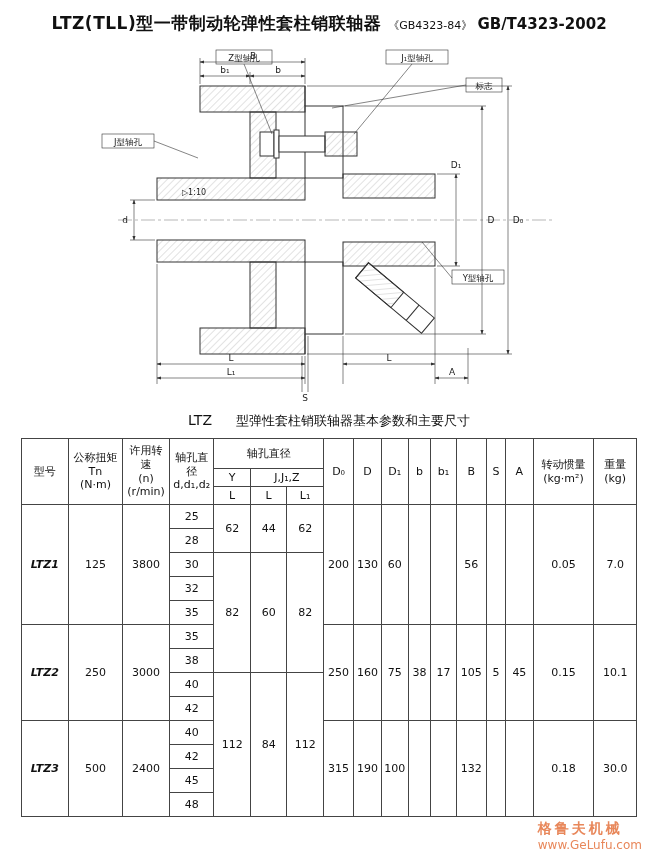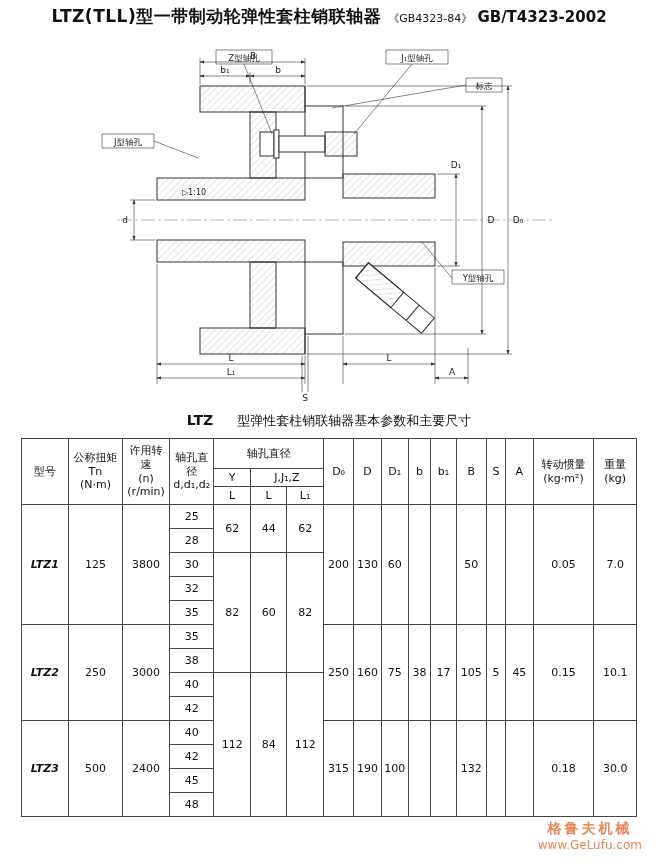--- a/index.html
+++ b/index.html
@@ -5,35 +5,35 @@
   * { margin:0; padding:0; box-sizing:border-box; }
   html,body { width:658px; height:860px; }
   body {
     background:#ffffff;
     font-family:"DejaVu Sans", sans-serif;
     color:#111;
     position:relative;
     overflow:hidden;
   }
   .title-row {
-    position:absolute; top:5px; left:0; width:100%;
+    position:absolute; top:12px; left:0; width:100%;
     text-align:center; white-space:nowrap;
   }
   .title-main { font-size:17px; font-weight:bold; letter-spacing:0.5px; }
   .title-ref1 { font-size:11px; margin-left:2px; }
   .title-ref2 { font-size:15px; font-weight:bold; }
 
   .drawing-wrap { position:absolute; top:48px; left:100px; width:480px; height:356px; }
   svg text { font-family:"DejaVu Sans", sans-serif; }
 
   .tbl-caption {
     position:absolute; top:412px; left:0; width:100%;
     text-align:center; font-size:13px;
   }
-  .tbl-caption .cap-model { font-weight:bold; font-size:14px; margin-right:24px; }
+  .tbl-caption .cap-model { font-weight:normal; font-size:14px; margin-right:24px; }
 
   table.params {
     position:absolute; top:438px; left:21px;
     border-collapse:collapse; table-layout:fixed; width:616px;
     font-size:11px;
   }
   .params td {
     border:1px solid #444;
     text-align:center; vertical-align:middle;
     padding:1px 1px;
@@ -41,21 +41,21 @@
     line-height:1.25;
     overflow:hidden;
   }
   .params tr.hrow1 td { height:30px; }
   .params tr.hrow2 td { height:18px; }
   .params tr.hrow3 td { height:18px; }
   .params tr.brow td { height:24px; }
   .params td.model-cell { font-weight:bold;font-style:italic; }
 
   .watermark {
-    position:absolute; right:16px; bottom:8px; text-align:center;
+    position:absolute; right:16px; bottom:8px; text-align:left;
     color:#e8875a;
   }
   .wm1 { font-size:14px; font-weight:bold; letter-spacing:3px; }
   .wm2 { font-size:12px; }
 </style>
 </head>
 <body>
 
 <div class="title-row">
   <span class="title-main">LTZ(TLL)型一带制动轮弹性套柱销联轴器</span>
@@ -248,21 +248,21 @@
       <td rowspan="5">3800</td>
       <td>25</td>
       <td rowspan="2">62</td>
       <td rowspan="2">44</td>
       <td rowspan="2">62</td>
       <td rowspan="5">200</td>
       <td rowspan="5">130</td>
       <td rowspan="5">60</td>
       <td rowspan="5"></td>
       <td rowspan="5"></td>
-      <td rowspan="5">50</td>
+      <td rowspan="5">56</td>
       <td rowspan="5"></td>
       <td rowspan="5"></td>
       <td rowspan="5">0.05</td>
       <td rowspan="5">7.0</td>
     </tr>
     <tr class="brow">
       <td>28</td>
     </tr>
     <tr class="brow">
       <td>30</td>

